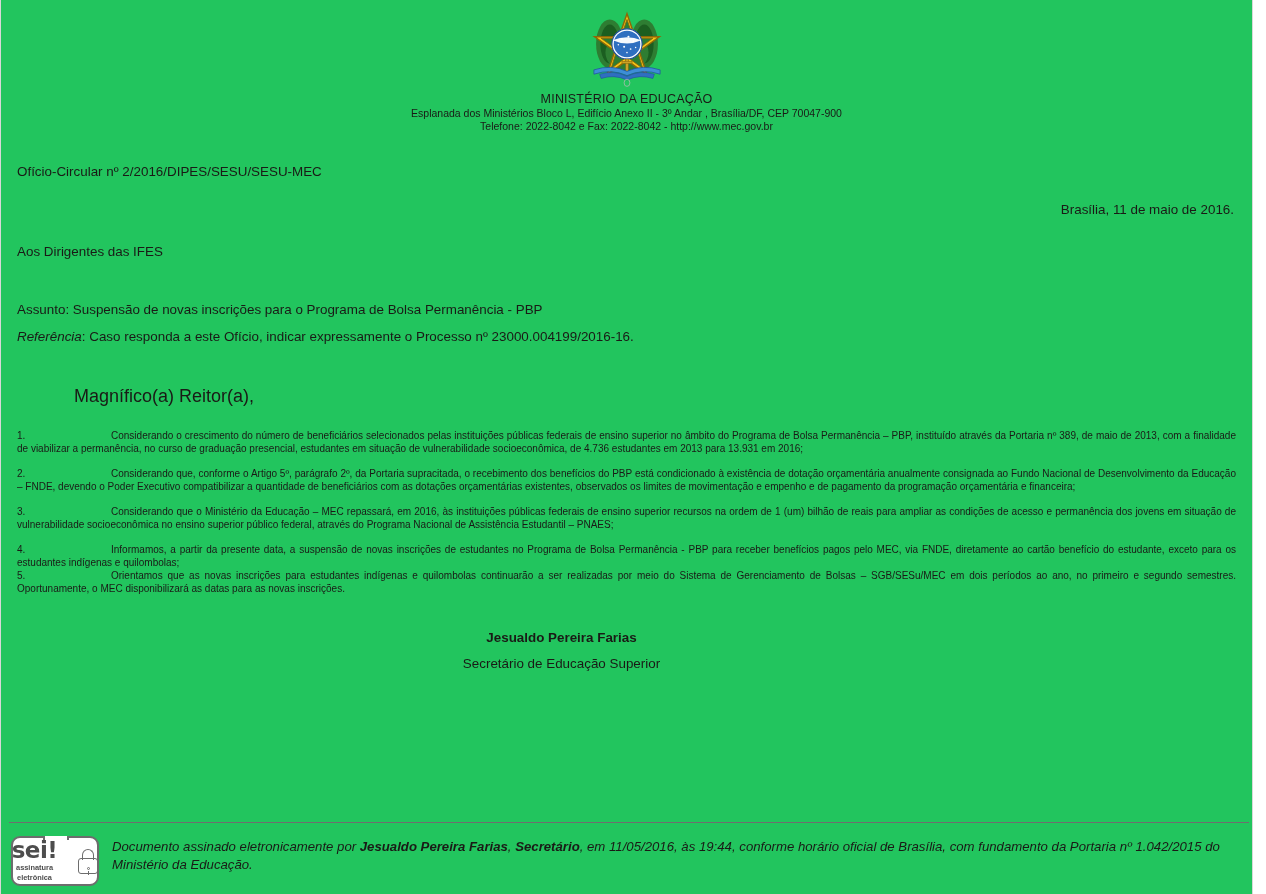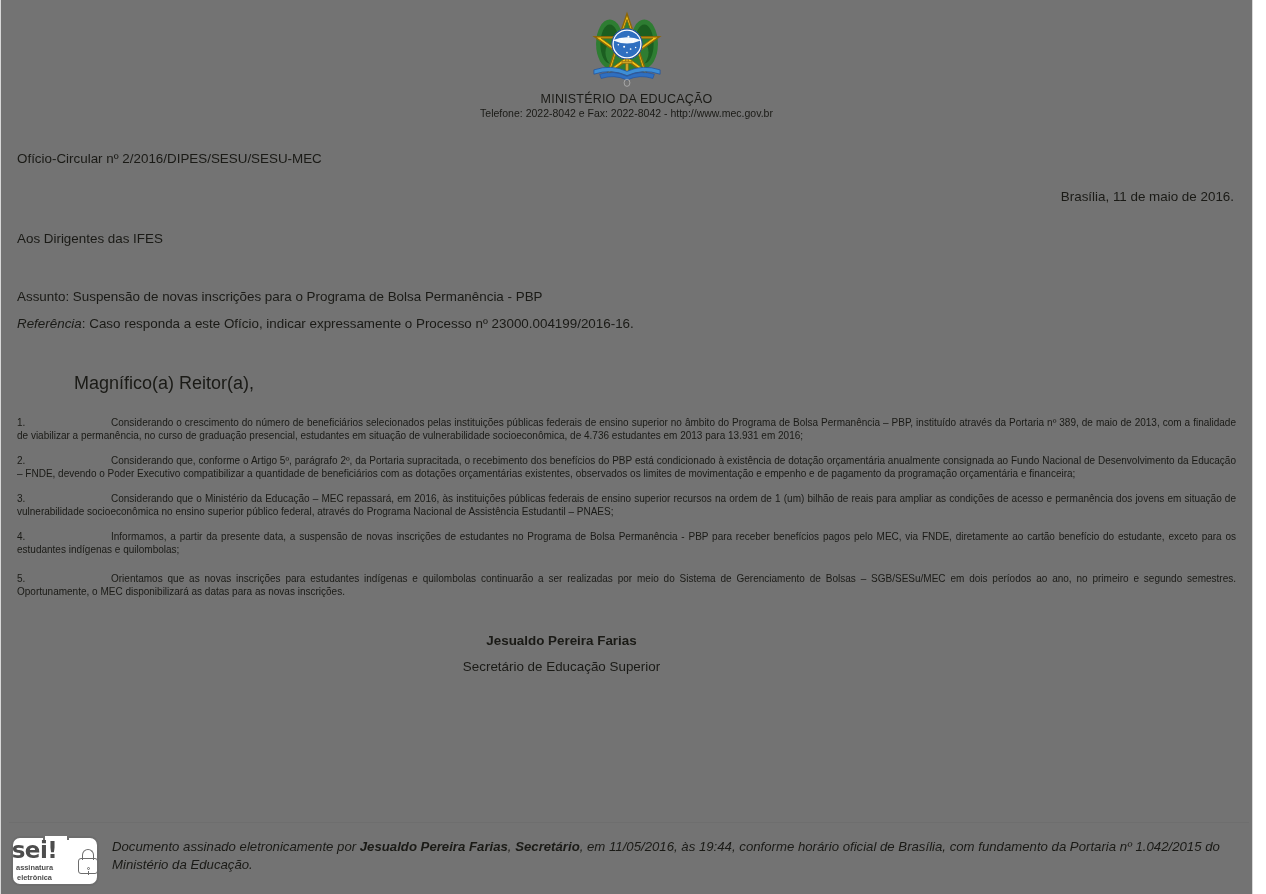--- a/index.html
+++ b/index.html
@@ -17,21 +17,21 @@
   }
   .page {
     position: absolute;
     left: 0;
     top: 0;
     width: 1253px;
     height: 894px;
     border-left: 1px solid #d8d8d8;
     border-right: 1px solid #d8d8d8;
     box-sizing: border-box;
-    background: #737373;
+    background: #22c55e;
   }
 
   
   .header {
     text-align: center;
     padding-top: 8px;
   }
   .brasao {
     width: 72px;
     height: 82px;
@@ -94,21 +94,21 @@
     margin-top: 24px;
     text-align: justify;
     font-size: 10px;
     line-height: 1.30;
   }
   .para .num {
     display: inline-block;
     width: 94px;
   }
   .para.p2, .para.p3, .para.p4 { margin-top: 12px; }
-  .para.p5 { margin-top: 16px; }
+  .para.p5 { margin-top: 0; }
 
   .closing {
     margin-top: 27px;
     font-size: 13.4px;
   }
   .sign-block {
     margin-top: 36px;
     text-align: center;
     padding-right: 130px;
   }
@@ -278,20 +278,21 @@
       </g>
 
       <rect x="48.2" y="71" width="3.6" height="22" fill="#c9a227" stroke="#8d6708" stroke-width="0.7"></rect>
       <rect x="43" y="74" width="14" height="3" fill="#c9a227" stroke="#8d6708" stroke-width="0.7"></rect>
 
       <path d="M4,86 Q28,78 50,88 Q72,78 96,86 L96,92 Q72,84 50,94 Q28,84 4,92 Z" fill="#3d8ed6" stroke="#1e4f9c" stroke-width="1"></path>
       <path d="M12,92 Q32,86 50,95 Q68,86 88,92 L86,98 Q68,92 50,100 Q32,92 14,98 Z" fill="#2f6fc0" stroke="#1e4f9c" stroke-width="0.8"></path>
       <ellipse cx="50" cy="104" rx="4" ry="5" fill="none" stroke="#b9b9b9" stroke-width="1"></ellipse>
     </svg>
     <div class="ministry-name">MINISTÉRIO DA EDUCAÇÃO</div>
+    <div class="ministry-addr">Esplanada dos Ministérios Bloco L, Edifício Anexo II - 3º Andar , Brasília/DF, CEP 70047-900</div>
     <div class="ministry-phone">Telefone: 2022-8042 e Fax: 2022-8042 - http://www.mec.gov.br</div>
   </div>
 
   <div class="doc-body">
 
     <div class="oficio-num">Ofício-Circular nº 2/2016/DIPES/SESU/SESU-MEC</div>
 
     <div class="date-line">Brasília, 11 de maio de 2016.</div>
 
     <div class="addressee">Aos Dirigentes das IFES</div>

